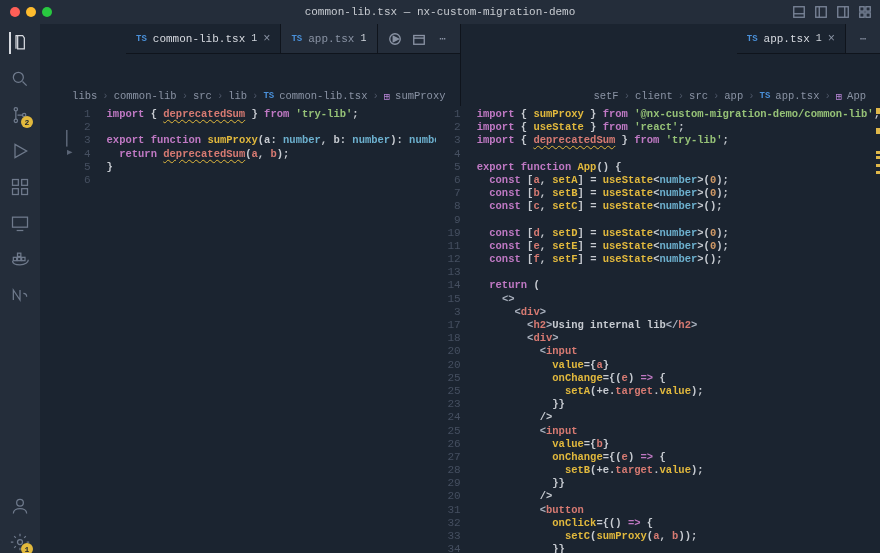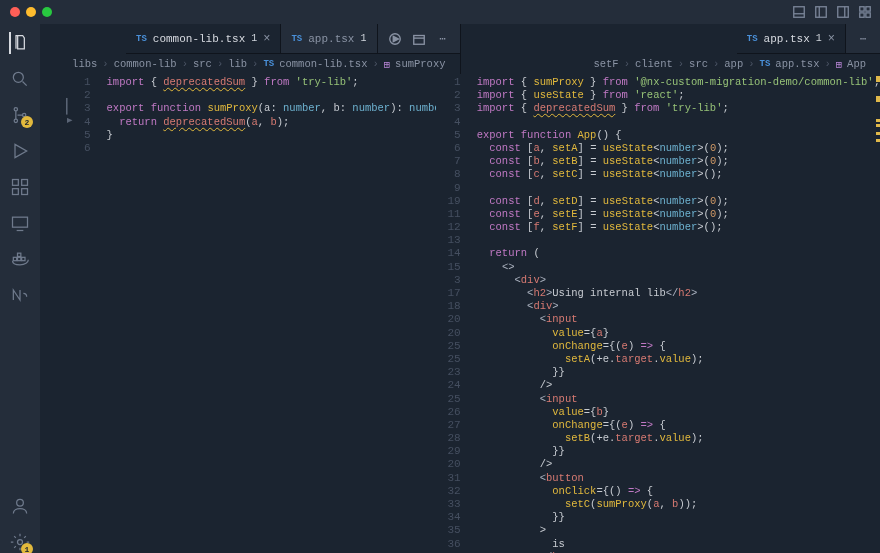--- a/index.html
+++ b/index.html
@@ -25,50 +25,51 @@
   .pane:first-child{border-left:none;}
   .tabbar { height:30px; background:#242d3a; display:flex; align-items:stretch; border-bottom:1px solid #0f141c;}
   .tab { display:flex; align-items:center; padding:0 10px; gap:6px; background:#242d3a; color:#8a93a4; font-size:11px; border-right:1px solid #0f141c; cursor:pointer;}
   .tab.active{ background:#1b2430; color:#d7dae0;}
   .tab .mod{color:#cfd4db; font-size:10px;}
   .tab .close{color:#8a93a4;font-size:12px;}
   .tab .ts{ color:#4a90d9; font-weight:bold; font-size:9px; }
   .tabact { margin-left:auto; display:flex; align-items:center; gap:10px; padding:0 10px; color:#8a93a4;}
   .tabact span{width:14px;height:14px;display:flex;align-items:center;justify-content:center;}
 
-  .breadcrumb{ height:20px; display:flex; align-items:center; gap:5px; padding:0 14px; color:#8a93a4; font-size:10.5px; background:#1b2430; }
+  .breadcrumb{ height:20px; display:flex; align-items:center; gap:5px; padding:0 14px; color:#8a93a4; font-size:10.5px; background:#1b2430;margin-top:32px; }
   .breadcrumb .sep{color:#4c5566;}
   .breadcrumb .ts{color:#4a90d9;font-weight:bold;font-size:9px;}
   .breadcrumb .sym{color:#b886d6;}
 
   .editor{ flex:1; display:flex; overflow:hidden; position:relative; background:#1b2430;}
   .gutter{ width:35px; text-align:right; color:#454f60; padding:2px 10px 0 0; line-height:13.2px;}
   .gutter div{height:13.2px;}
   .code{ flex:1; padding:2px 0 0 6px; line-height:13.2px; white-space:pre; color:#c7cbd1; font-size:10.5px;}
-  .code .line{height:13.2px;}
+  .code .line{height:13.2px;font-weight:bold;}
   .side-marks{position:absolute;right:0;top:0;width:4px;height:100%;}
   .mark{position:absolute;right:0;width:4px;height:6px;background:#e0b84a;}
 
   
   .kw{color:#c079c4;} .fn{color:#e2b93d;} .str{color:#96c277;} .ty{color:#6db1cf;}
   .pn{color:#abb2bf;} .nm{color:#d19a66;} .va{color:#d77a72;}
   .wr{color:#d77a72; text-decoration: underline wavy #e2b93d 1px; text-underline-offset:2px;} .tg{color:#d77a72;}
   .tag-indicator{position:absolute;left:0;color:#5a6475;font-size:14px;line-height:13.2px;}
 
   svg{stroke:currentColor;fill:none;stroke-width:1.5;}
 </style>
 </head>
 <body>
 
 <div class="titlebar">
   <div class="traffic">
     <div class="dot red"></div>
     <div class="dot yellow"></div>
     <div class="dot green"></div>
   </div>
+  <div class="title">common-lib.tsx — nx-custom-migration-demo</div>
   <div class="layout-icons">
     <span>
         <svg viewBox="0 0 16 16">
           <rect x="2" y="2" width="12" height="12"></rect>
           <line x1="2" y1="10" x2="14" y2="10"></line>
         </svg>
       </span>
     <span>
         <svg viewBox="0 0 16 16">
           <rect x="2" y="2" width="12" height="12"></rect>

